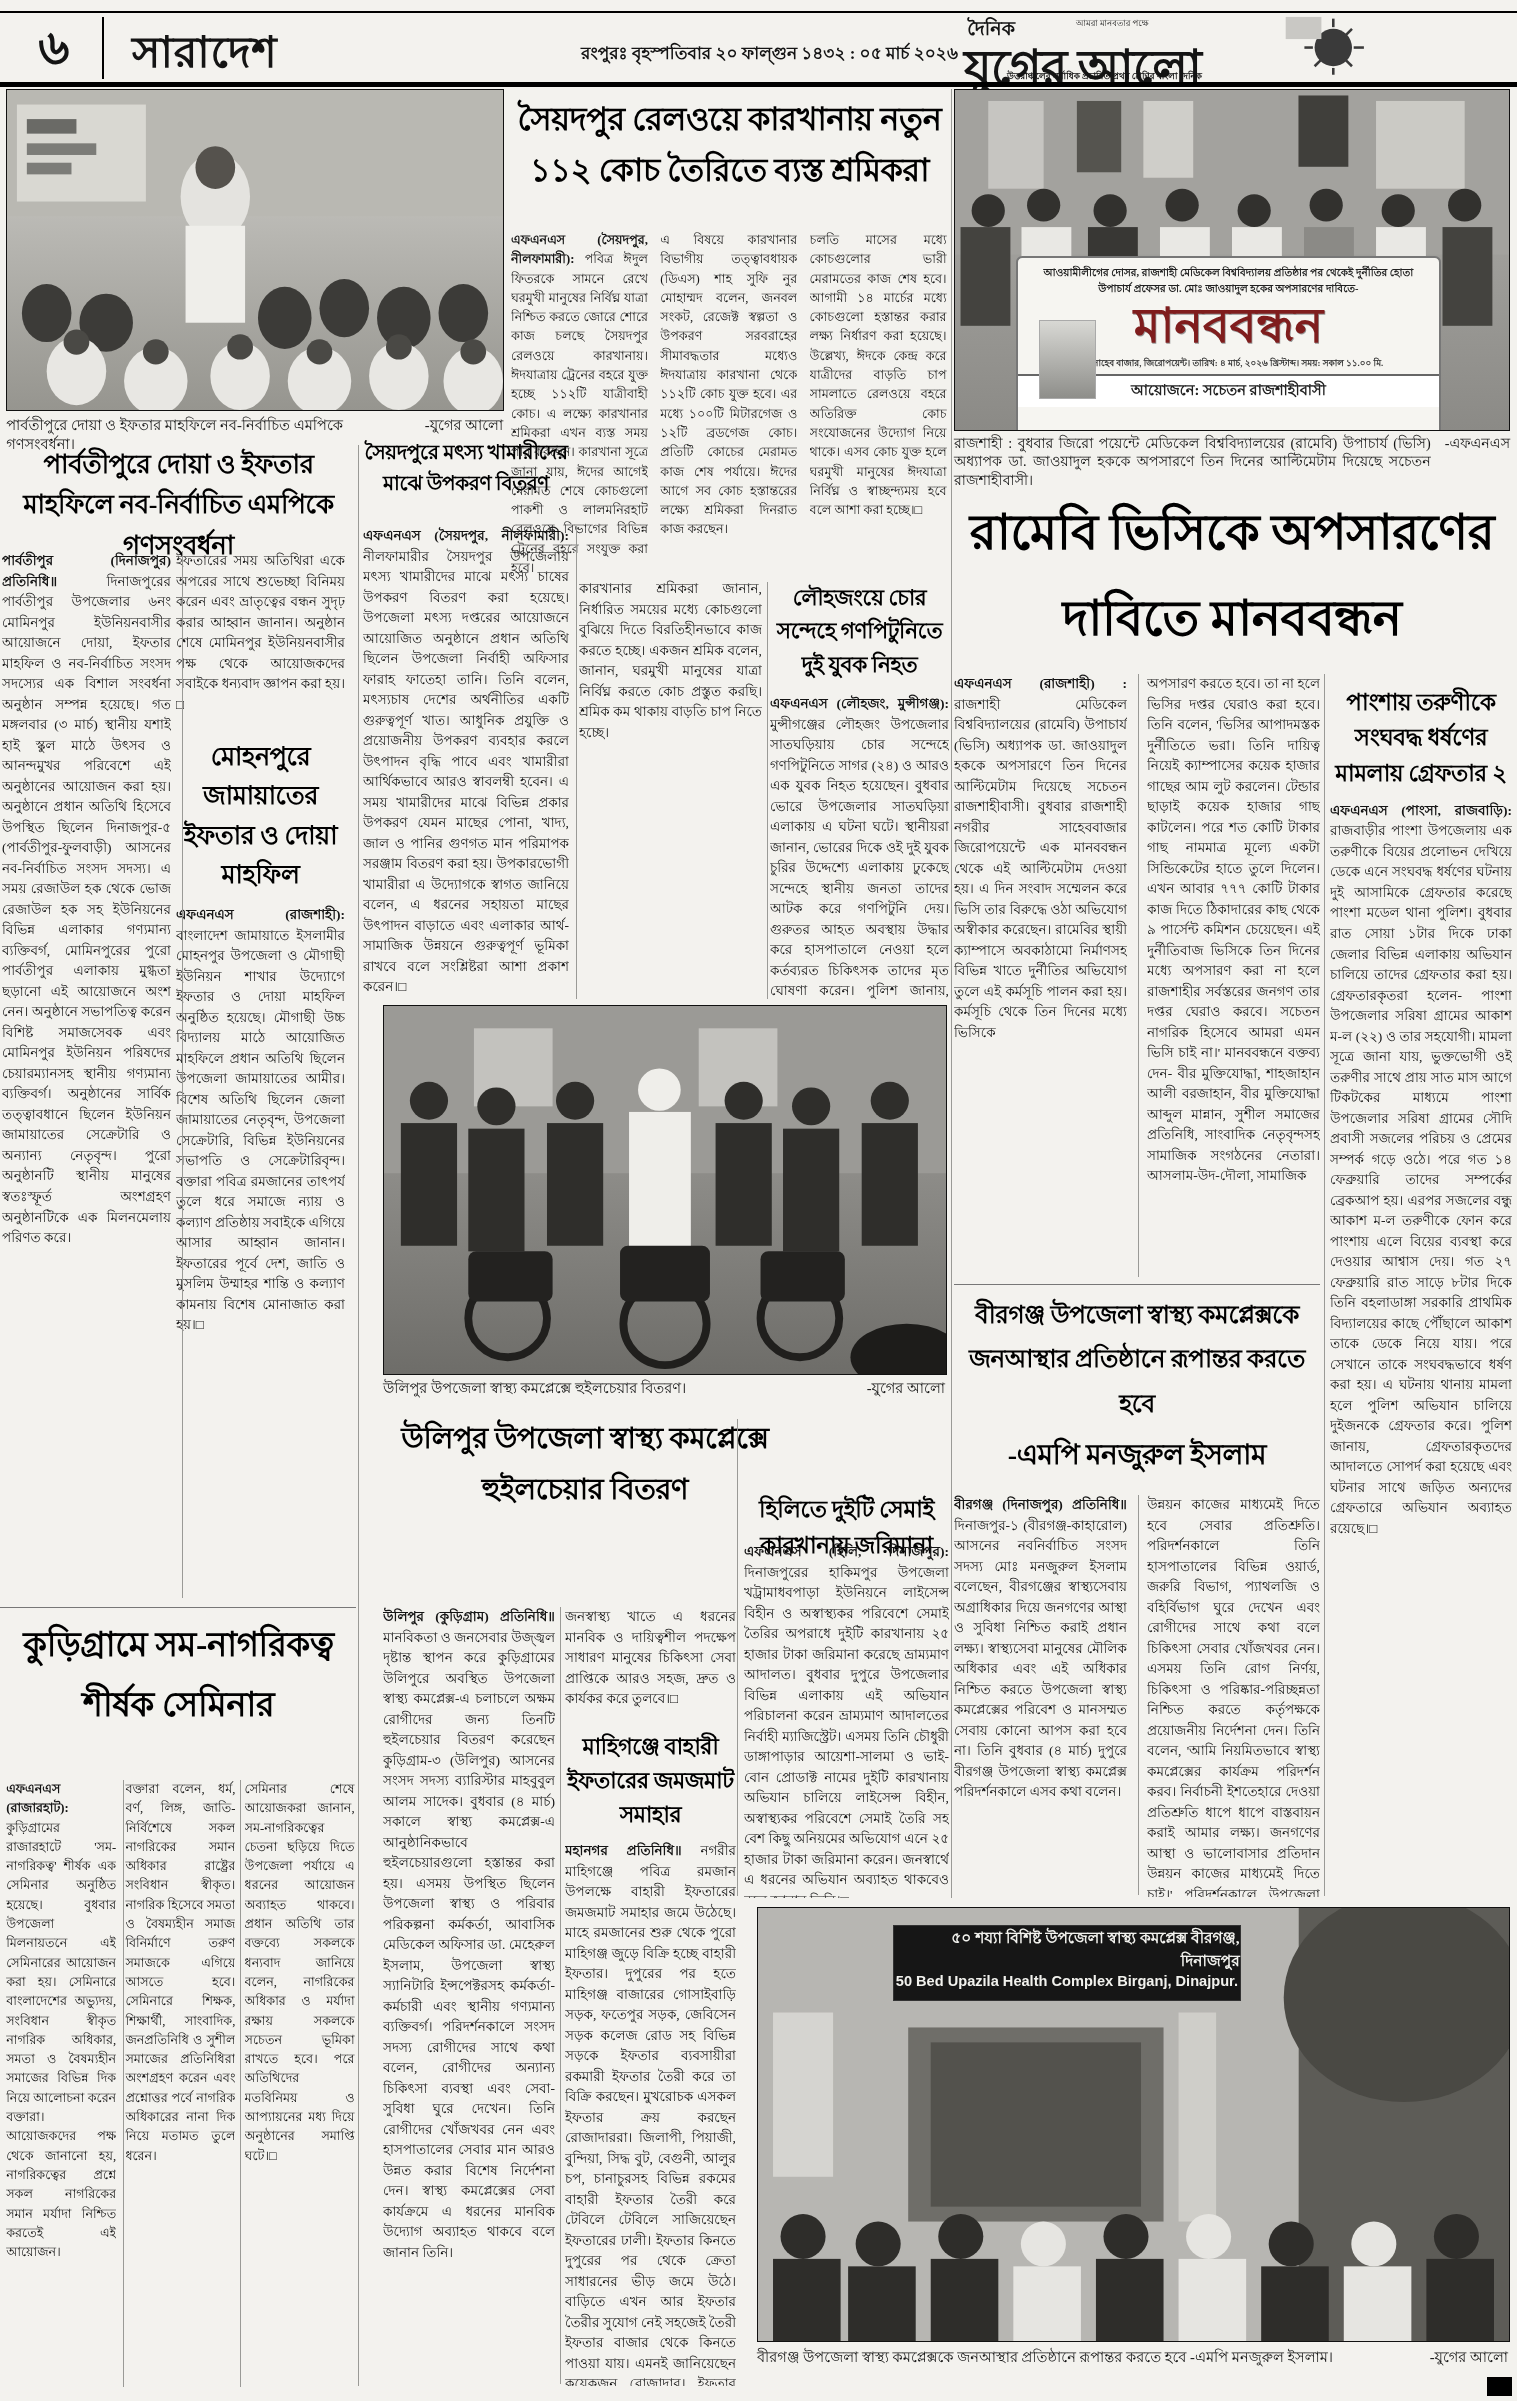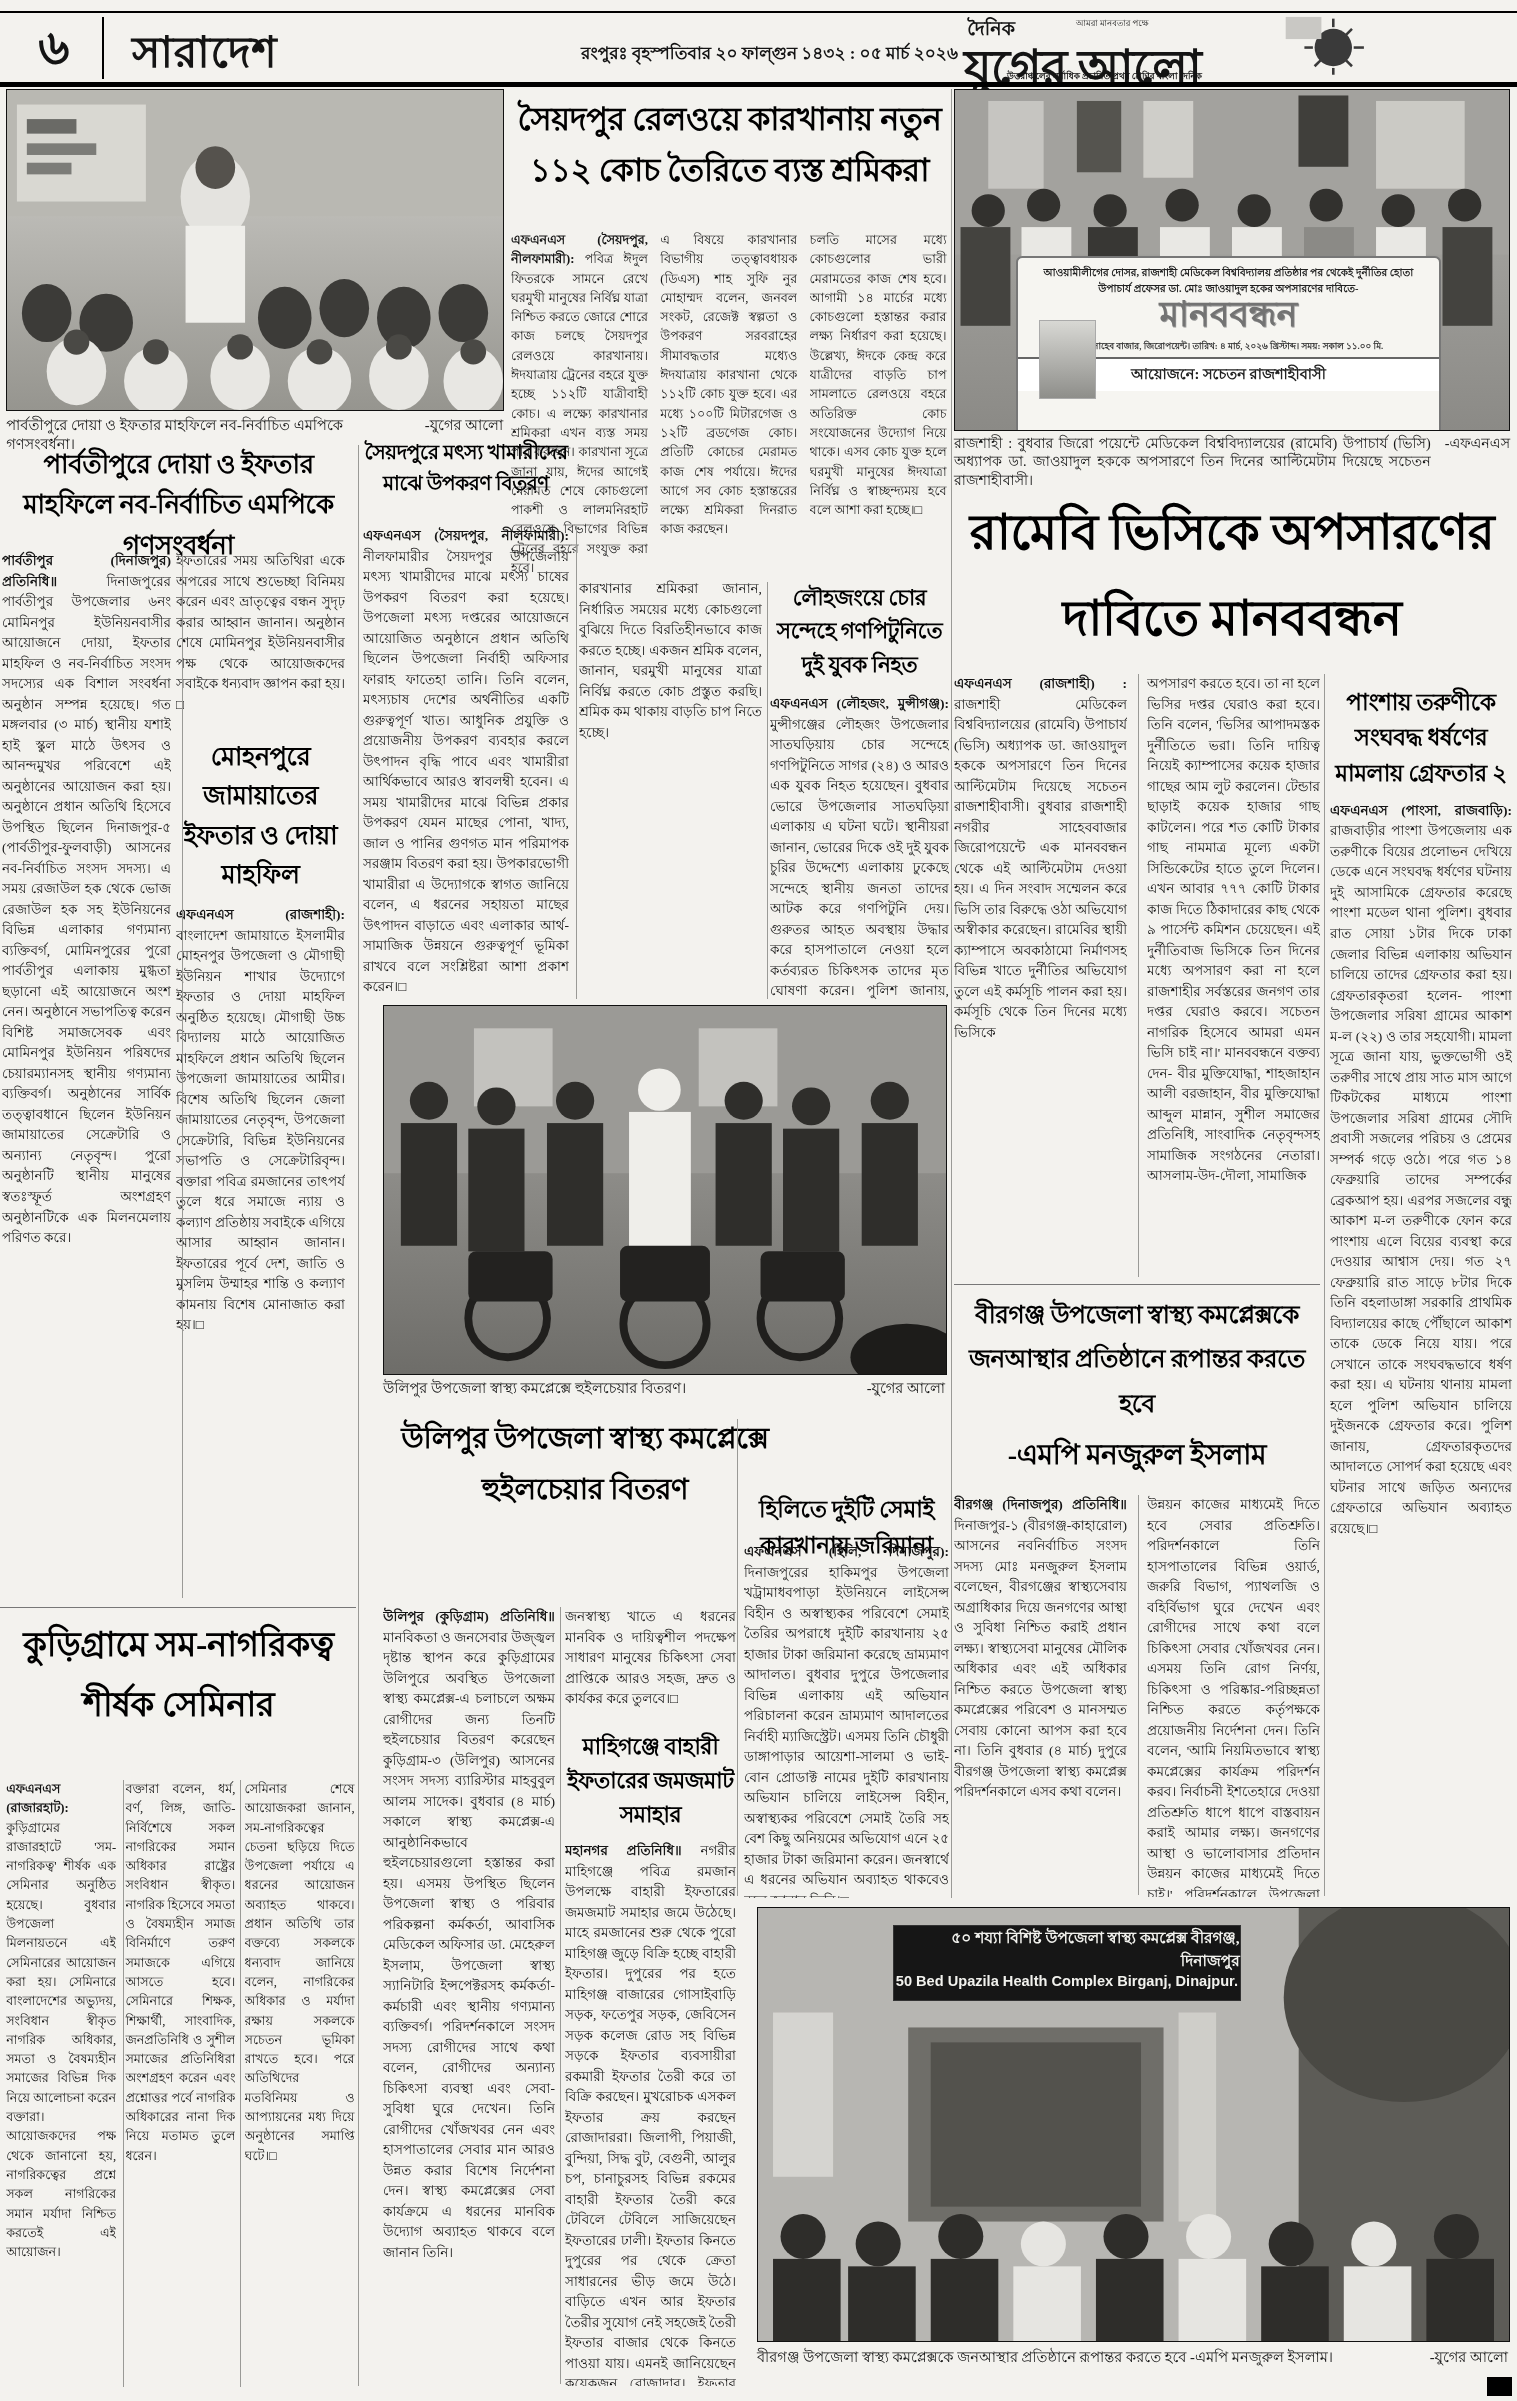--- a/index.html
+++ b/index.html
@@ -15,22 +15,22 @@
   .body-text p{margin:0 0 7.7px 0;}
   .byline{font-weight:bold;}
   .caption{font-size:14.6px;display:flex;justify-content:space-between;align-items:flex-start;
            line-height:1.3;}
   .caption .credit{white-space:nowrap;margin-left:14px;}
   .photo{position:absolute;border:1.5px solid #111;overflow:hidden;background:#aeada9;}
   .photo svg{position:absolute;left:0;top:0;width:100%;height:100%;}
   .banner{position:absolute;left:11%;top:42%;width:76%;height:54%;background:#f6f5f1;
           border:2.3px solid #777;border-radius:6.2px;text-align:center;color:#222;overflow:hidden;margin-top:23px;}
   .banner .b-line{font-size:10.4px;font-weight:bold;line-height:1.45;padding:0 20px;}
-  .banner .b-title{font-size:35px;font-weight:bold;color:#737373;line-height:1.25;
-                   text-shadow:0.8px 0.8px 0 #999;font-family:Liberation Mono, monospace;}
+  .banner .b-title{font-size:48px;font-weight:bold;color:#7f1d1d;line-height:1.25;
+                   text-shadow:0.8px 0.8px 0 #999;}
   .banner .b-details{font-size:8.9px;font-weight:bold;color:#333;}
   .banner .b-org{margin-top:3.1px;font-size:14.6px;font-weight:bold;background:#fff;
                  border-top:2.3px solid #666;padding:3.1px 0 4.6px 0;}
   .banner .b-portrait{position:absolute;left:5%;top:34%;width:13%;height:42%;
                       background:linear-gradient(#d8d8d4,#8e8e8a);border:1.5px solid #aaa;}
   .signboard{position:absolute;background:#161616;color:#f2f2ee;text-align:center;
              border:1.5px solid #333;}
   .signboard .s-bn{font-size:15.4px;font-weight:bold;line-height:1.5;padding-top:4.6px;}
   .signboard .s-en{font-size:14.6px;font-weight:bold;
                    font-family:"Liberation Sans","DejaVu Sans",sans-serif;}

